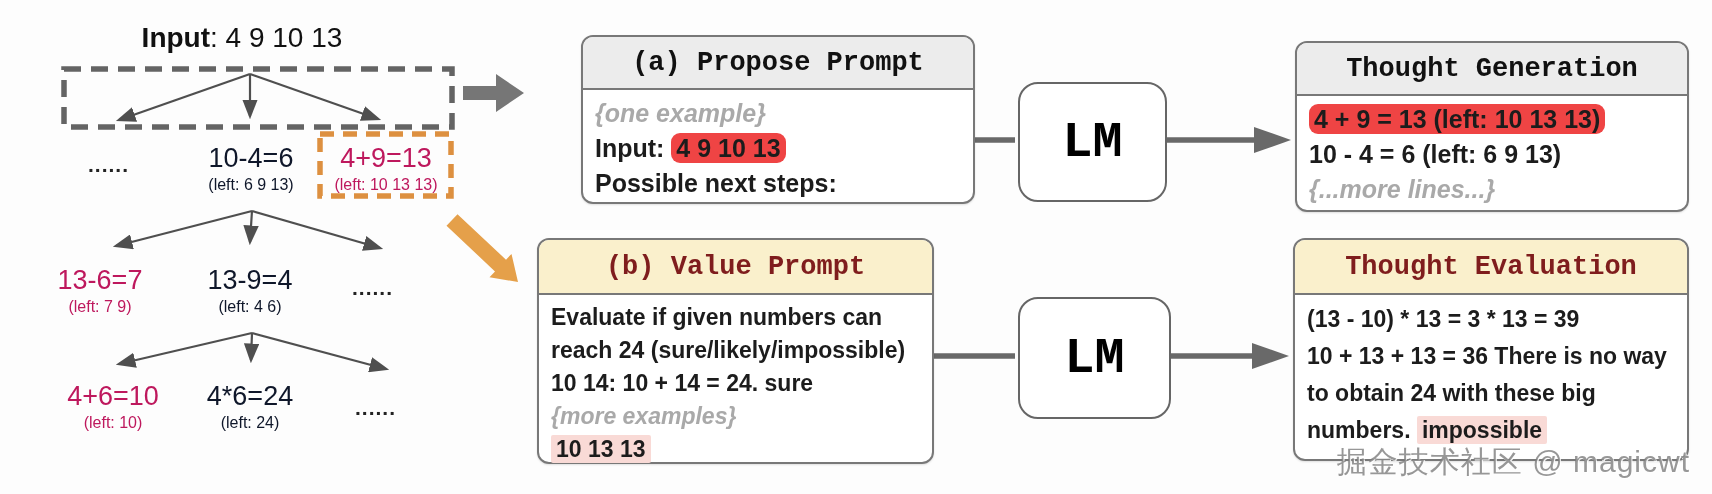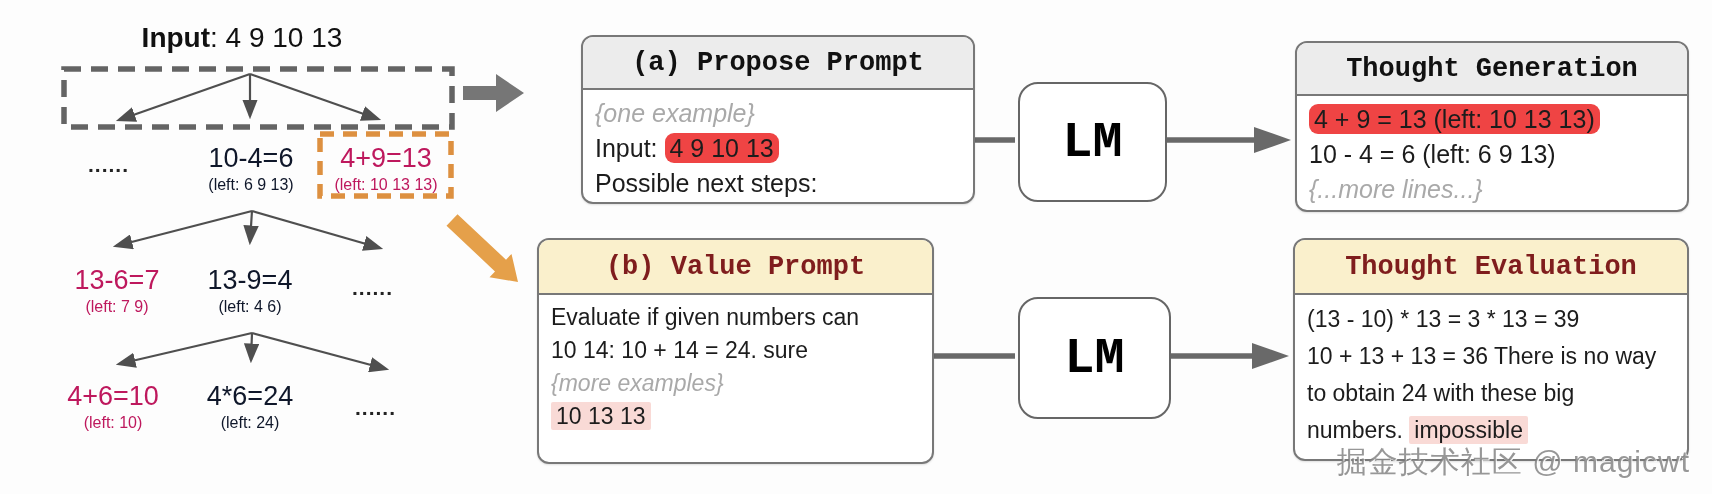--- a/index.html
+++ b/index.html
@@ -19,21 +19,21 @@
   .red{color:#be185d;}
   .dots{position:absolute;font-size:21px;font-weight:bold;color:#222;letter-spacing:1px;}
   
   .box{position:absolute;background:#ffffff;border:2px solid #787878;border-radius:12px;
     box-shadow:0 1px 2px rgba(0,0,0,.12);}
   .box-header{height:51px;display:flex;align-items:center;justify-content:center;
     border-bottom:2px solid #787878;border-radius:10px 10px 0 0;
     font-family:"Liberation Mono",monospace;font-weight:bold;font-size:27px;letter-spacing:0px;}
   .hdr-gray{background:#ececec;color:#111;}
   .hdr-cream{background:#faf0cc;color:#7f1d1d;}
-  .box-body{padding:6px 12px 0 12px;font-size:25px;}
+  .box-body{padding:6px 12px 0 12px;font-size:25px;font-weight:bold;}
   .box-body .line{line-height:35px;white-space:nowrap;}
   .muted{color:#a9a9a9;font-style:italic;}
   .hl-gray{background:#ef4444;padding:1px 5px;border-radius:9px;}
   .hl-pink{background:#f9dad6;padding:1px 5px;border-radius:2px;}
   .body-sm{font-size:23px;}
   .body-sm .line{line-height:33px;}
   .body-te .line{line-height:37px;white-space:nowrap;}
   
   .lm{position:absolute;border:2.5px solid #666;border-radius:20px;background:#fff;
     display:flex;align-items:center;justify-content:center;
@@ -100,21 +100,21 @@
 
   <div class="node green" style="left:166px;top:144px;">
     <div class="eq">10-4=6</div>
     <div class="leftlbl">(left: 6 9 13)</div>
   </div>
   <div class="node red" style="left:301px;top:144px;">
     <div class="eq">4+9=13</div>
     <div class="leftlbl">(left: 10 13 13)</div>
   </div>
 
-  <div class="node red" style="left:32px;top:266px;">
+  <div class="node red" style="left:15px;top:266px;">
     <div class="eq">13-6=7</div>
     <div class="leftlbl">(left: 7 9)</div>
   </div>
   <div class="node green" style="left:165px;top:266px;">
     <div class="eq">13-9=4</div>
     <div class="leftlbl">(left: 4 6)</div>
   </div>
   <div class="dots" style="left:352px;top:276px;">......</div>
 
   <div class="node red" style="left:28px;top:382px;">
@@ -155,20 +155,21 @@
       <div class="line muted">{...more lines...}</div>
     </div>
   </div>
 
   <div class="box" style="left:537px;top:238px;width:393px;height:222px;">
     <div class="box-header hdr-cream" style="height:53px;">
       <span>(b) Value Prompt</span>
     </div>
     <div class="box-body body-sm">
       <div class="line">Evaluate if given numbers can</div>
+      <div class="line">reach 24 (sure/likely/impossible)</div>
       <div class="line">10 14: 10 + 14 = 24. sure</div>
       <div class="line muted">{more examples}</div>
       <div class="line"><span class="hl-pink">10 13 13</span></div>
     </div>
   </div>
 
   <div class="box" style="left:1293px;top:238px;width:392px;height:219px;">
     <div class="box-header hdr-cream" style="height:53px;">
       <span>Thought Evaluation</span>
     </div>

